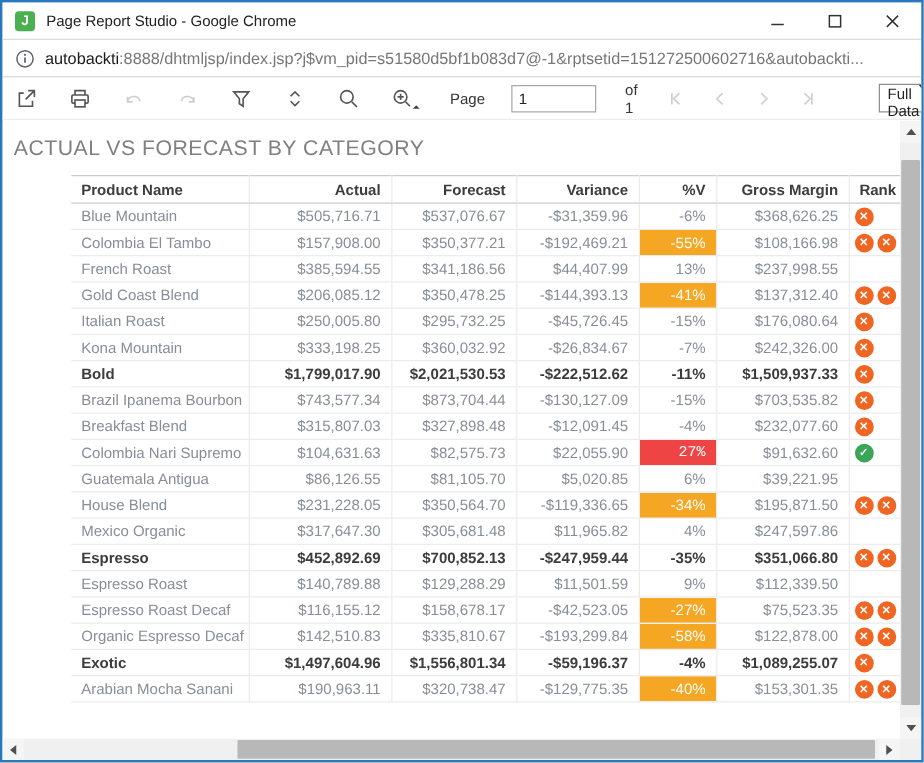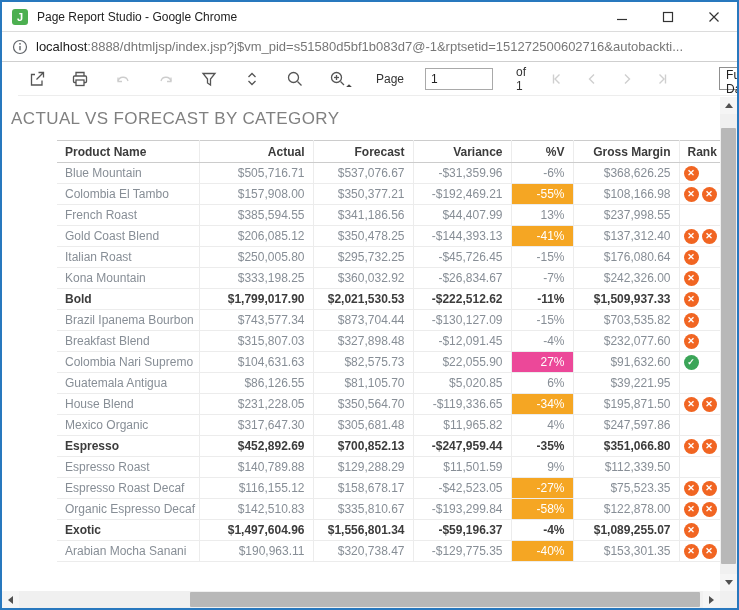--- a/index.html
+++ b/index.html
@@ -46,21 +46,21 @@
     border-bottom: 1px solid #cfcfcf;
   }
   .info-icon { flex: 0 0 auto; }
   .url-text {
     margin-left: 8px; font-size: 13px; color: #777;
     white-space: nowrap; overflow: hidden;
   }
   .url-text .host { color: #1a1a1a; }
   
   .toolbar {
-    position: absolute; top: 60px; left: 16px; right: 0; height: 34px;
+    position: absolute; top: 60px; left: 0; right: 0; height: 34px;
     display: flex; align-items: center;
     padding: 0 10px;
     background: #fff;
     border-bottom: 1px solid #ededed;
     gap: 16px;
   }
   .tb-ic {
     width: 20px; height: 20px; margin-right: 9px;
     display: flex; align-items: center; justify-content: center;
     cursor: pointer; position: relative;
@@ -118,21 +118,21 @@
   }
   th {
     color: #3c3c3c; font-weight: bold; text-align: left;
     border-top: 1px solid #cccccc; border-bottom: 1px solid #cccccc;
     height: 22px;
   }
   th.num, td.td-num { text-align: right; }
   td { color: #878e96; }
   tr.cat td { color: #3c3c3c; font-weight: bold; }
   td.td-pct.bad { background: #f5a623; color: #fff; font-weight: normal; }
-  td.td-pct.good { background: #ec4899; color: #fff; font-weight: normal; }
+  td.td-pct.good { background: #ef4444; color: #fff; font-weight: normal; font-family: Liberation Mono, monospace; }
   td.td-rank { border-right: none; padding: 1px 4px; }
   .rank-ic {
     display: inline-block; width: 15px; height: 15px; border-radius: 50%;
     color: #fff; font-size: 9px; font-weight: bold;
     line-height: 15px; text-align: center;
     margin-right: 3px; vertical-align: middle;
   }
   .rank-ic.bad { background: #f16522; }
   .rank-ic.good { background: #3ba558; }
   
@@ -189,21 +189,21 @@
       </div>
     </div>
   </div>
 
   <div class="urlbar">
     <svg class="info-icon" width="16" height="16" viewBox="0 0 16 16">
       <circle cx="8" cy="8" r="6.5" fill="none" stroke="#5f6368" stroke-width="1.2"></circle>
       <line x1="8" y1="7" x2="8" y2="11.2" stroke="#5f6368" stroke-width="1.4"></line>
       <circle cx="8" cy="4.8" r="0.9" fill="#5f6368"></circle>
     </svg>
-    <span class="url-text"><span class="host">localhost</span><span>:8888/dhtmljsp/index.jsp?j$vm_pid=s51580d5bf1b083d7@-1&amp;rptsetid=151272500602716&amp;autobackti...</span></span>
+    <span class="url-text"><span class="host">autobackti</span><span>:8888/dhtmljsp/index.jsp?j$vm_pid=s51580d5bf1b083d7@-1&amp;rptsetid=151272500602716&amp;autobackti...</span></span>
   </div>
 
   <div class="toolbar">
     <div class="tb-ic">
       <svg width="18" height="18" viewBox="0 0 18 18">
         <path d="M7 4.5 H3.5 V15 H14 V10.5"></path>
           <path d="M8.5 9.5 L15.5 2.5 M10.5 2.5 H15.5 V7.5"></path>
       </svg>
     </div>
     <div class="tb-ic">

